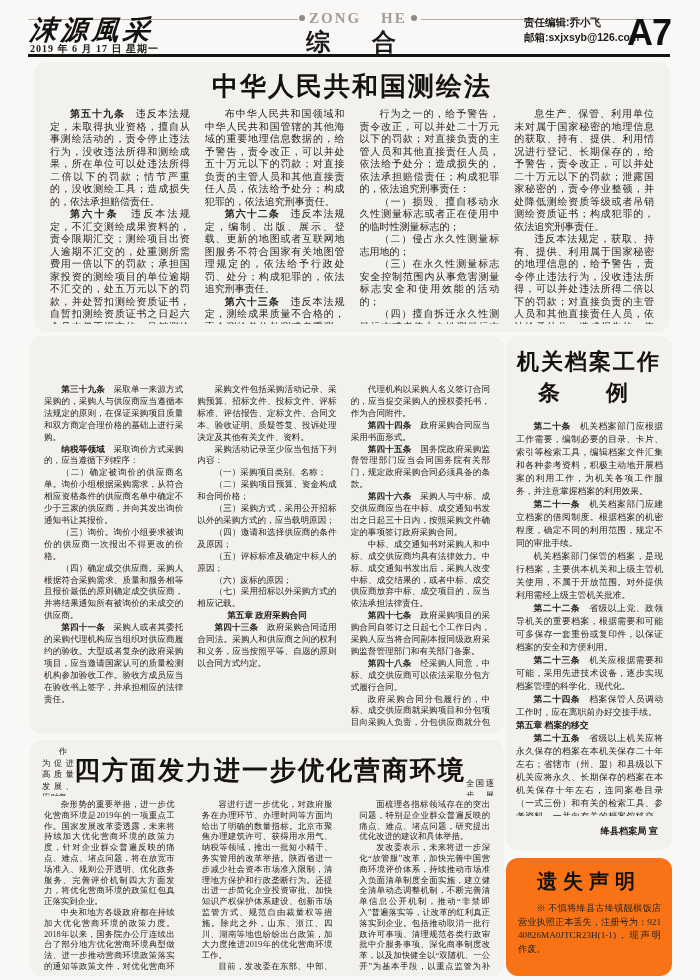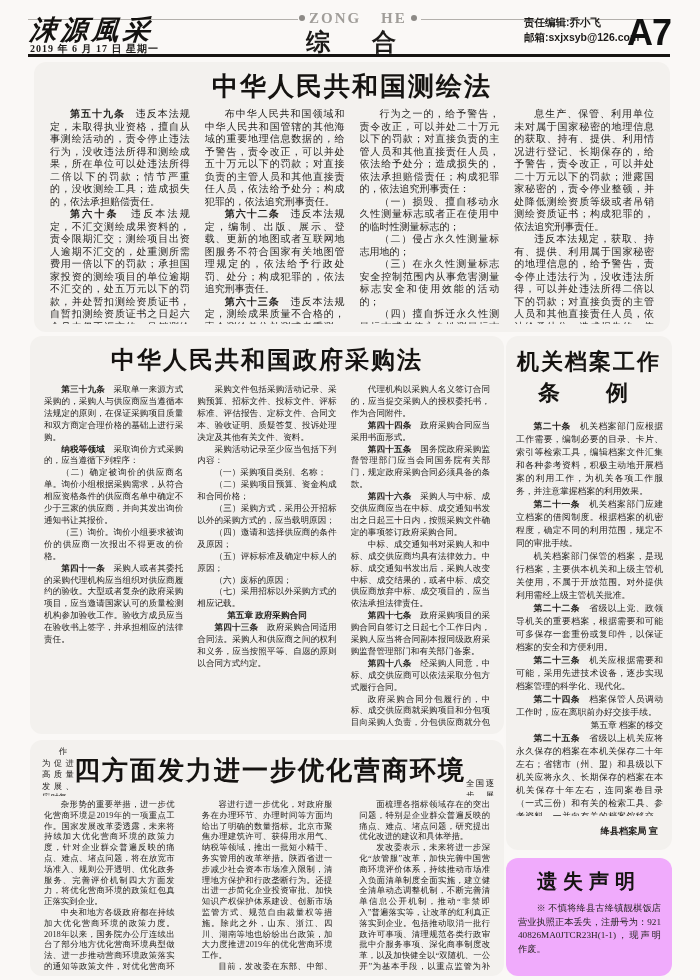--- a/index.html
+++ b/index.html
@@ -31,24 +31,24 @@
   .col p b{font-weight:bold;}
   
   #a1 .col{font-size:10px;line-height:12.5px;}
   
   #a2 .col{font-size:8.6px;line-height:11.9px;}
   
   #arch{background:#f3f1ee;}
   #arch .atitle{position:absolute;left:0;right:0;top:10px;text-align:center;font-size:22px;line-height:31px;font-weight:900;color:#151311;letter-spacing:2px;}
   #arch .body{position:absolute;left:10px;right:9px;top:84px;bottom:34px;overflow:hidden;text-align:justify;font-size:8.8px;line-height:13px;}
   #arch .body p{margin:0;text-indent:2em;}
-  #arch .body p.chapter{text-align:right;font-weight:normal;text-indent:0;}
+  #arch .body p.chapter{text-align:left;font-weight:bold;text-indent:0;}
   #arch .asig{position:absolute;right:14px;bottom:12px;font-weight:bold;font-size:9.2px;}
   
-  #lost{background:#f0abfc;}
+  #lost{background:#f97316;}
   #lost .ltitle{position:absolute;left:0;right:0;top:10px;text-align:center;font-size:20px;font-weight:900;letter-spacing:6px;color:#151311;}
   #lost .lbody{position:absolute;left:12px;right:11px;top:44px;text-align:justify;font-size:9.2px;line-height:13.5px;text-indent:2em;word-break:break-all;}
   
   #a3 .hrow{position:absolute;left:12px;right:10px;top:6px;height:50px;display:flex;align-items:stretch;}
   #a3 .intro{width:57px;font-size:8.4px;line-height:11.5px;text-align:justify;overflow:hidden;}
   #a3 .intro p{margin:0;text-indent:2em;}
   #a3 .intro.right{width:50px;margin-top:32px;}
   #a3 .intro.right p{text-indent:0;}
   #a3 .btitle{flex:1;text-align:center;font-size:26px;line-height:50px;font-weight:900;letter-spacing:2px;color:#151311;white-space:nowrap;}
   #a3 .cols{left:14px;right:14px;top:60px;bottom:6px;gap:27px;}
@@ -98,27 +98,27 @@
       <div>
           <p>息生产、保管、利用单位未对属于国家秘密的地理信息的获取、持有、提供、利用情况进行登记、长期保存的，给予警告，责令改正，可以并处二十万元以下的罚款；泄露国家秘密的，责令停业整顿，并处降低测绘资质等级或者吊销测绘资质证书；构成犯罪的，依法追究刑事责任。</p>
           <p>违反本法规定，获取、持有、提供、利用属于国家秘密的地理信息的，给予警告，责令停止违法行为，没收违法所得，可以并处违法所得二倍以下的罚款；对直接负责的主管人员和其他直接责任人员，依法给予处分；造成损失的，依法承担赔偿责任；构成犯罪的，依法追究刑事责任。</p>
         </div>
 
     </div>
   </div>
 </div>
 
 <div class="box" id="a2" style="left:30px;top:336px;width:474px;height:398px;">
-  <div class="box-title" style="top:8px;font-size:24px;">中华人民共和国政府采购法</div>
   <div class="cols" style="left:14px;right:14px;top:48px;bottom:8px;gap:14px;">
     <div class="col">
         <p><b>第三十九条　</b>采取单一来源方式采购的，采购人与供应商应当遵循本法规定的原则，在保证采购项目质量和双方商定合理价格的基础上进行采购。</p>
         <p><b>纳税等领域　</b>采取询价方式采购的，应当遵循下列程序：</p>
         <p>（二）确定被询价的供应商名单。询价小组根据采购需求，从符合相应资格条件的供应商名单中确定不少于三家的供应商，并向其发出询价通知书让其报价。</p>
         <p>（三）询价。询价小组要求被询价的供应商一次报出不得更改的价格。</p>
+        <p>（四）确定成交供应商。采购人根据符合采购需求、质量和服务相等且报价最低的原则确定成交供应商，并将结果通知所有被询价的未成交的供应商。</p>
         <p><b>第四十一条　</b>采购人或者其委托的采购代理机构应当组织对供应商履约的验收。大型或者复杂的政府采购项目，应当邀请国家认可的质量检测机构参加验收工作。验收方成员应当在验收书上签字，并承担相应的法律责任。</p>
       </div>
     <div class="col">
         <p>采购文件包括采购活动记录、采购预算、招标文件、投标文件、评标标准、评估报告、定标文件、合同文本、验收证明、质疑答复、投诉处理决定及其他有关文件、资料。</p>
         <p>采购活动记录至少应当包括下列内容：</p>
         <p>（一）采购项目类别、名称；</p>
         <p>（二）采购项目预算、资金构成和合同价格；</p>
         <p>（三）采购方式，采用公开招标以外的采购方式的，应当载明原因；</p>
         <p>（四）邀请和选择供应商的条件及原因；</p>
         <p>（五）评标标准及确定中标人的原因；</p>

